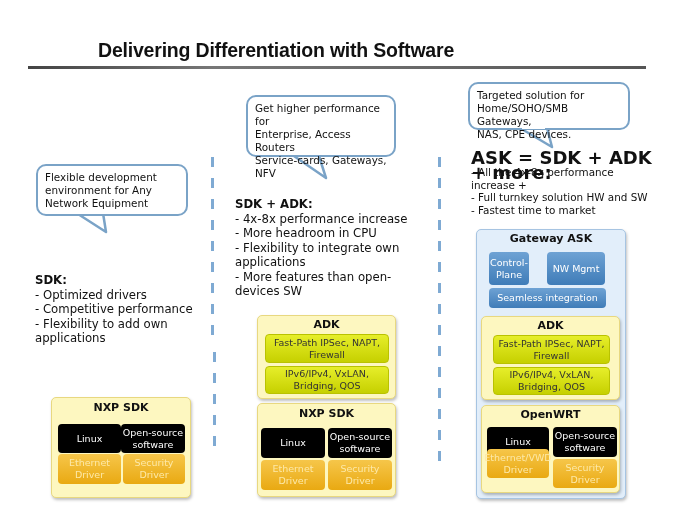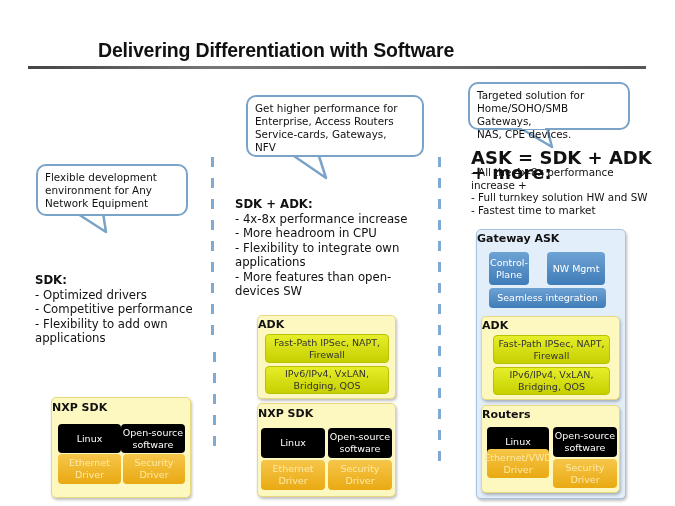--- a/index.html
+++ b/index.html
@@ -23,21 +23,21 @@
   .bullets .head { font-weight:bold; }
 
   
   .divider { position:absolute; width:3px;
              background:repeating-linear-gradient(180deg,#7faad3 0 10px,transparent 10px 21px); }
 
   
   .box { position:absolute; box-sizing:border-box; border-radius:5px; }
   .box-yellow { background:#fdf7c0; border:1.5px solid #e8d880; box-shadow:1px 2px 3px rgba(0,0,0,0.25); }
   .box-blue { background:#e2eefa; border:1.5px solid #a6c4e2; box-shadow:1px 2px 3px rgba(0,0,0,0.25); }
-  .box-label { position:absolute; left:0; right:0; font-weight:bold;
+  .box-label { position:absolute; left:0; right:0; text-align:center; font-weight:bold;
                font-size:11px; color:#111; }
 
   .tile { position:absolute; box-sizing:border-box; border-radius:4px; text-align:center;
           display:flex; align-items:center; justify-content:center; font-size:9.5px; line-height:12px; }
   .tile-black { background:#000; color:#fff; }
   .tile-orange { background:linear-gradient(180deg,#f6c64a,#e9a912); color:#fde9a8; }
   .tile-lime { background:linear-gradient(180deg,#e6ee2a,#c6d000); color:#333; border:1px solid #b9c200; }
   .tile-steel { background:linear-gradient(180deg,#6ea2d4,#3f7cb8); color:#fff; }
 </style>
 </head>
@@ -74,21 +74,21 @@
   <div class="box-label" style="top:3px;">NXP SDK</div>
   <div class="tile tile-black" style="left:6px; top:26px; width:63px; height:29px;">Linux</div>
   <div class="tile tile-black" style="left:69px; top:26px; width:64px; height:29px;">Open-source software</div>
   <div class="tile tile-orange" style="left:6px; top:56px; width:63px; height:30px;">Ethernet Driver</div>
   <div class="tile tile-orange" style="left:71px; top:56px; width:62px; height:30px;">Security Driver</div>
 </div>
 
 <svg class="tail-svg" style="left:0; top:0;" width="675" height="506">
   <path d="M291,154 L326,178 L318,153" fill="#fff" stroke="#7aa3c7" stroke-width="2.5" stroke-linejoin="round"></path>
 </svg>
-<div class="callout" style="left:246px; top:95px; width:178px; height:62px;">
+<div class="callout" style="left:246px; top:95px; width:150px; height:62px;">
   <div>Get higher performance for</div>
   <div>Enterprise, Access Routers</div>
   <div>Service-cards, Gateways,</div>
   <div>NFV</div>
 </div>
 <svg class="tail-svg" style="left:0; top:0;" width="675" height="506">
   <path d="M293,153.5 L316,153.5" stroke="#fff" stroke-width="3"></path>
 </svg>
 
 <div class="bullets" style="left:235px; top:197px; width:200px;">
@@ -144,18 +144,18 @@
   <div class="tile tile-steel" style="left:12px; top:58px; width:117px; height:20px;">Seamless integration</div>
 </div>
 
 <div class="box box-yellow" style="left:481px; top:316px; width:139px; height:84px;">
   <div class="box-label" style="top:2px;">ADK</div>
   <div class="tile tile-lime" style="left:11px; top:18px; width:117px; height:29px; padding:0 2px;">Fast-Path IPSec, NAPT, Firewall</div>
   <div class="tile tile-lime" style="left:11px; top:50px; width:117px; height:28px; padding:0 8px;">IPv6/IPv4, VxLAN, Bridging, QOS</div>
 </div>
 
 <div class="box box-yellow" style="left:481px; top:405px; width:139px; height:88px;">
-  <div class="box-label" style="top:2px;">Routers</div>
+  <div class="box-label" style="top:2px;">OpenWRT</div>
   <div class="tile tile-black" style="left:5px; top:21px; width:62px; height:30px;">Linux</div>
   <div class="tile tile-black" style="left:71px; top:21px; width:64px; height:30px;">Open-source software</div>
   <div class="tile tile-orange" style="left:5px; top:43px; width:62px; height:29px; padding:0 2px;">Ethernet/VWD Driver</div>
   <div class="tile tile-orange" style="left:71px; top:53px; width:64px; height:29px;">Security Driver</div>
 </div>
 
 </body></html>

